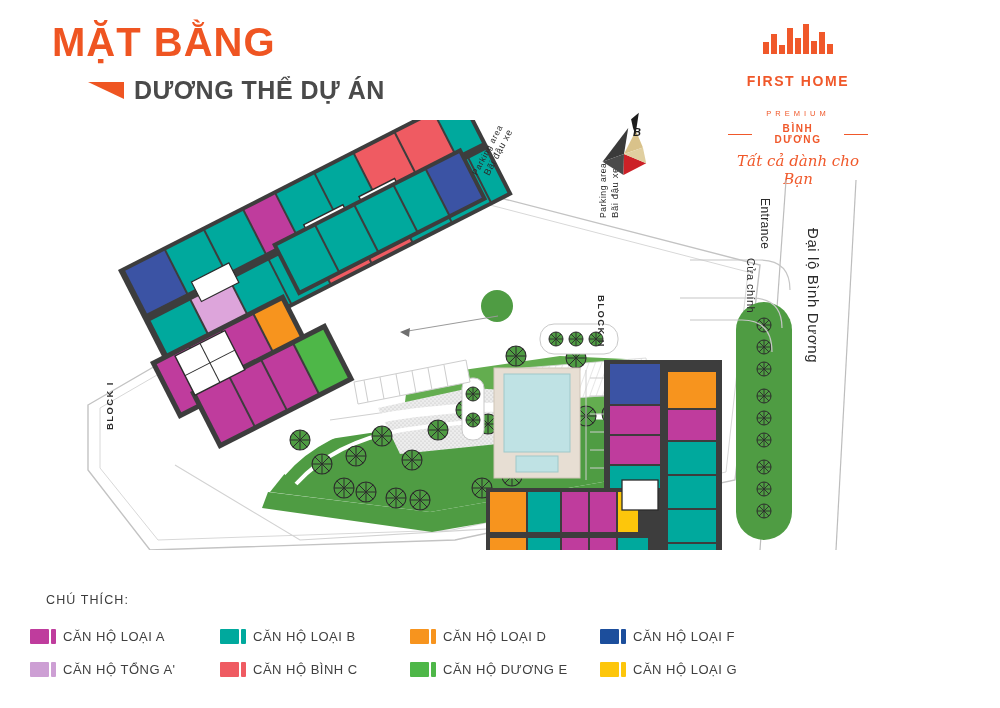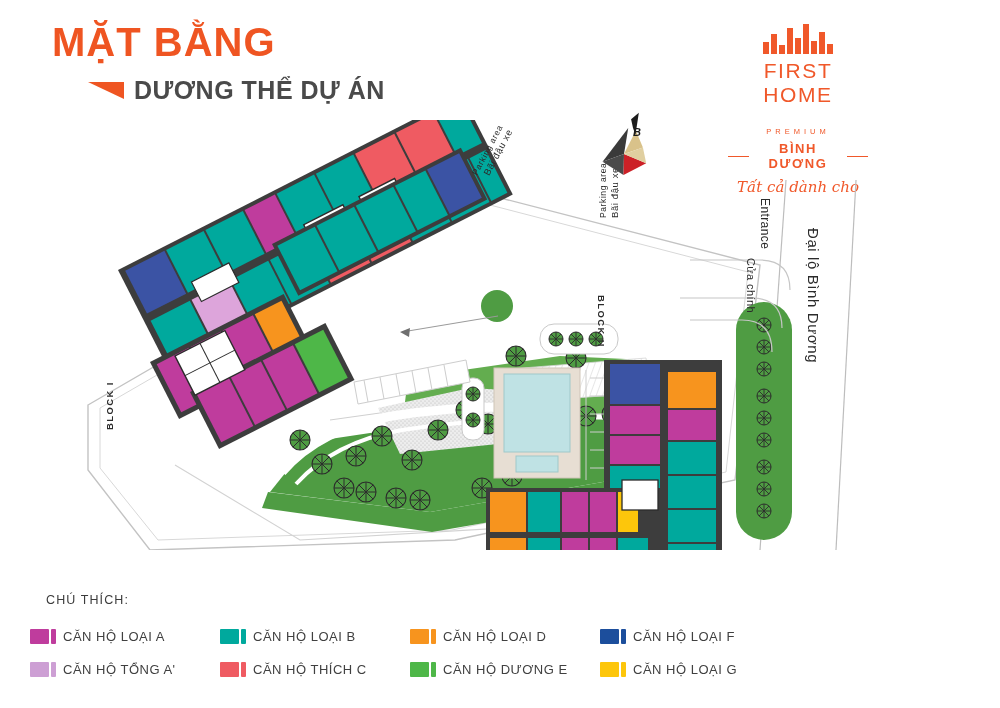--- a/index.html
+++ b/index.html
@@ -12,23 +12,23 @@
               letter-spacing:1px;color:#ef5522;line-height:1;}
   #title-sub-wrap{position:absolute;left:80px;top:78px;display:flex;align-items:center;gap:10px;}
   #title-flag{width:36px;height:17px;background:#ef5522;
               clip-path:polygon(0 0,100% 0,100% 100%);}
   #title-sub{font-size:25px;font-weight:bold;color:#4a4a4a;letter-spacing:.5px;line-height:1;}
 
   
   #logo{position:absolute;right:48px;top:24px;width:140px;text-align:center;color:#f0582a;}
   #logo-skyline{height:30px;display:flex;align-items:flex-end;justify-content:center;gap:2px;}
   #logo-skyline i{display:block;background:#f0582a;width:6px;}
-  #logo-name{font-size:21px;font-weight:normal;letter-spacing:1.6px;margin-top:5px;}
+  #logo-name{font-size:14px;font-weight:bold;letter-spacing:1.6px;margin-top:19px;}
   #logo-premium{font-size:7.5px;letter-spacing:4px;margin-top:20px;}
-  #logo-city{font-size:13px;letter-spacing:1.6px;margin-top:5px;font-weight:bold;
+  #logo-city{font-size:10px;letter-spacing:1.6px;margin-top:5px;font-weight:bold;
              position:relative;display:flex;align-items:center;justify-content:center;gap:5px;}
   #logo-city span.rule{display:block;width:24px;height:1px;background:#f0582a;}
   #logo-slogan{font-family:"DejaVu Serif",serif;font-style:italic;font-size:15px;margin-top:7px;}
 
   
   #map{position:absolute;left:0;top:120px;width:1000px;height:430px;}
   #map svg{display:block;}
 
   
   .maplabel{position:absolute;font-size:9.5px;letter-spacing:1.4px;color:#2b2b2b;
@@ -381,21 +381,21 @@
           <i style="background:#cd9fd4"></i>
         </span>
       <span class="leg-lbl">CĂN HỘ TỔNG A'</span>
     </div>
 
     <div class="leg-item">
       <span class="sw">
         <b style="background:#ef5b62"></b>
           <i style="background:#ef5b62"></i>
         </span>
-      <span class="leg-lbl">CĂN HỘ THÍCH C</span>
+      <span class="leg-lbl">CĂN HỘ BÌNH C</span>
     </div>
 
     <div class="leg-item">
       <span class="sw">
         <b style="background:#4eb748"></b>
           <i style="background:#4eb748"></i>
         </span>
       <span class="leg-lbl">CĂN HỘ DƯƠNG E</span>
     </div>
 

